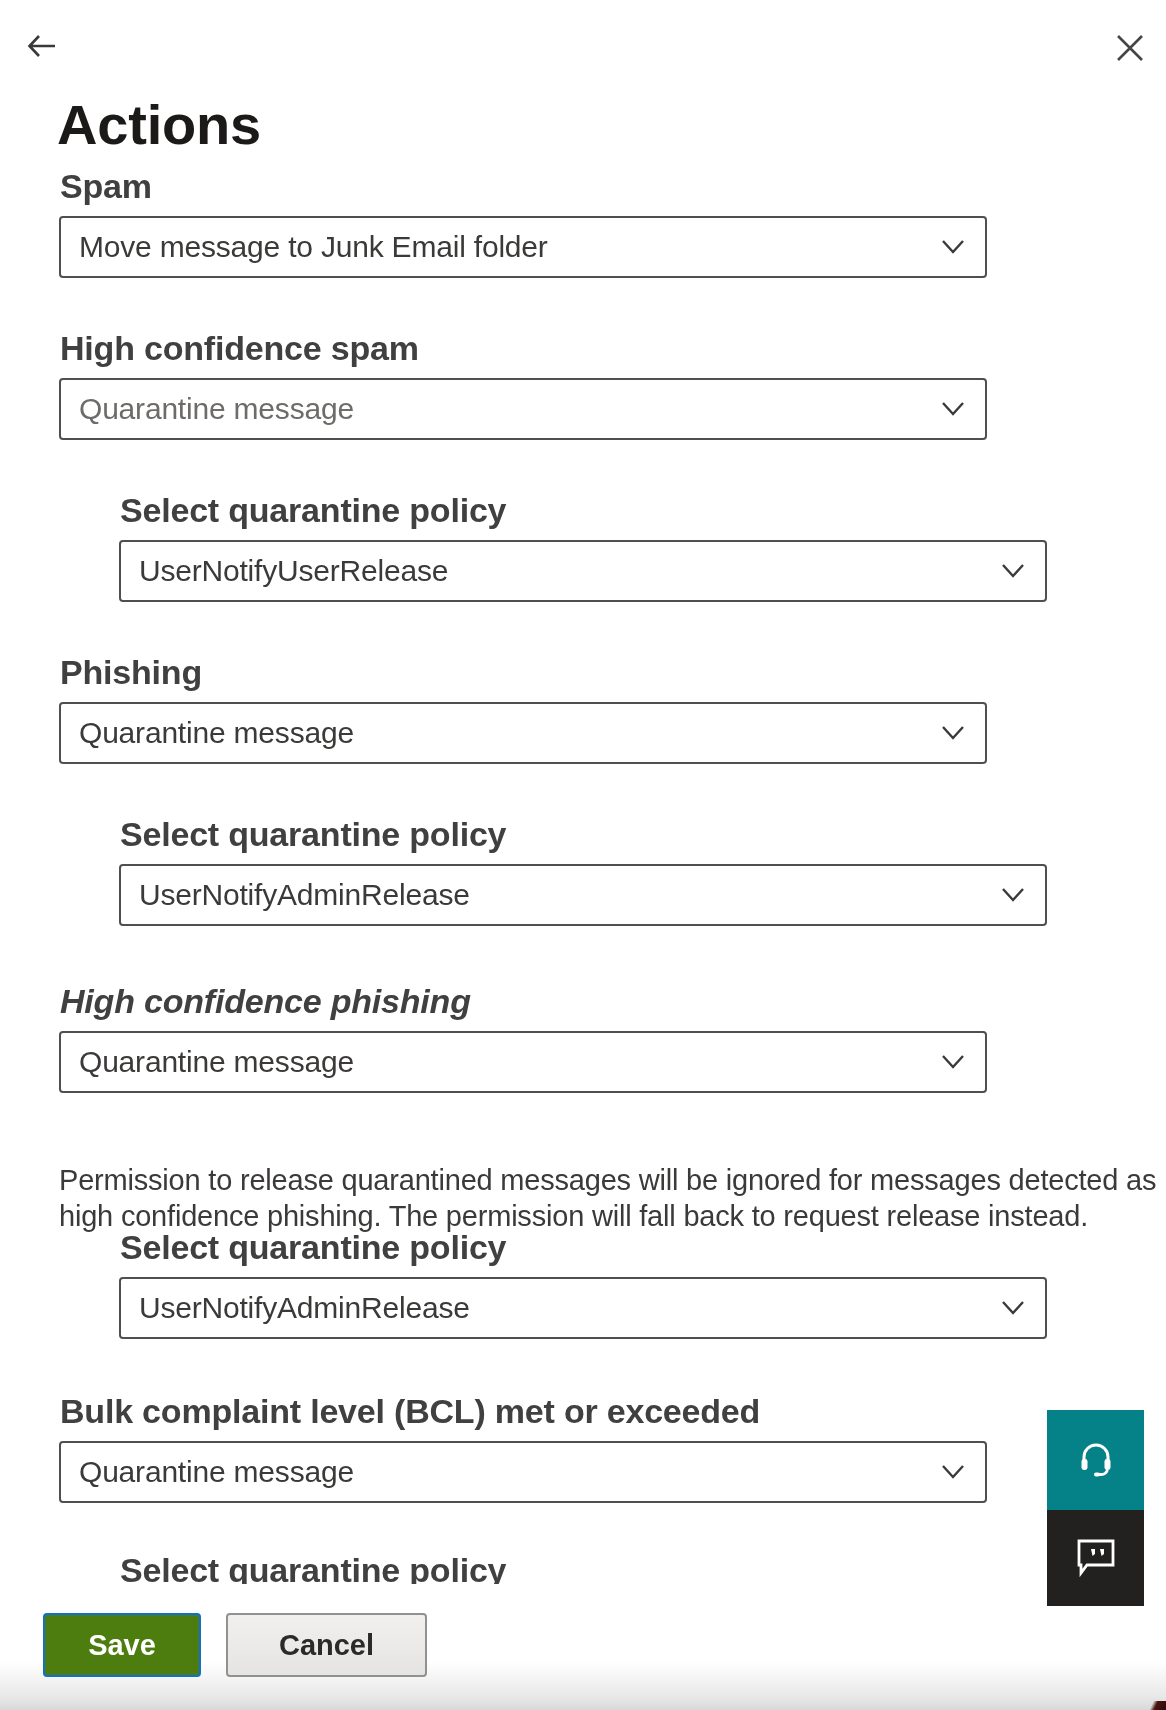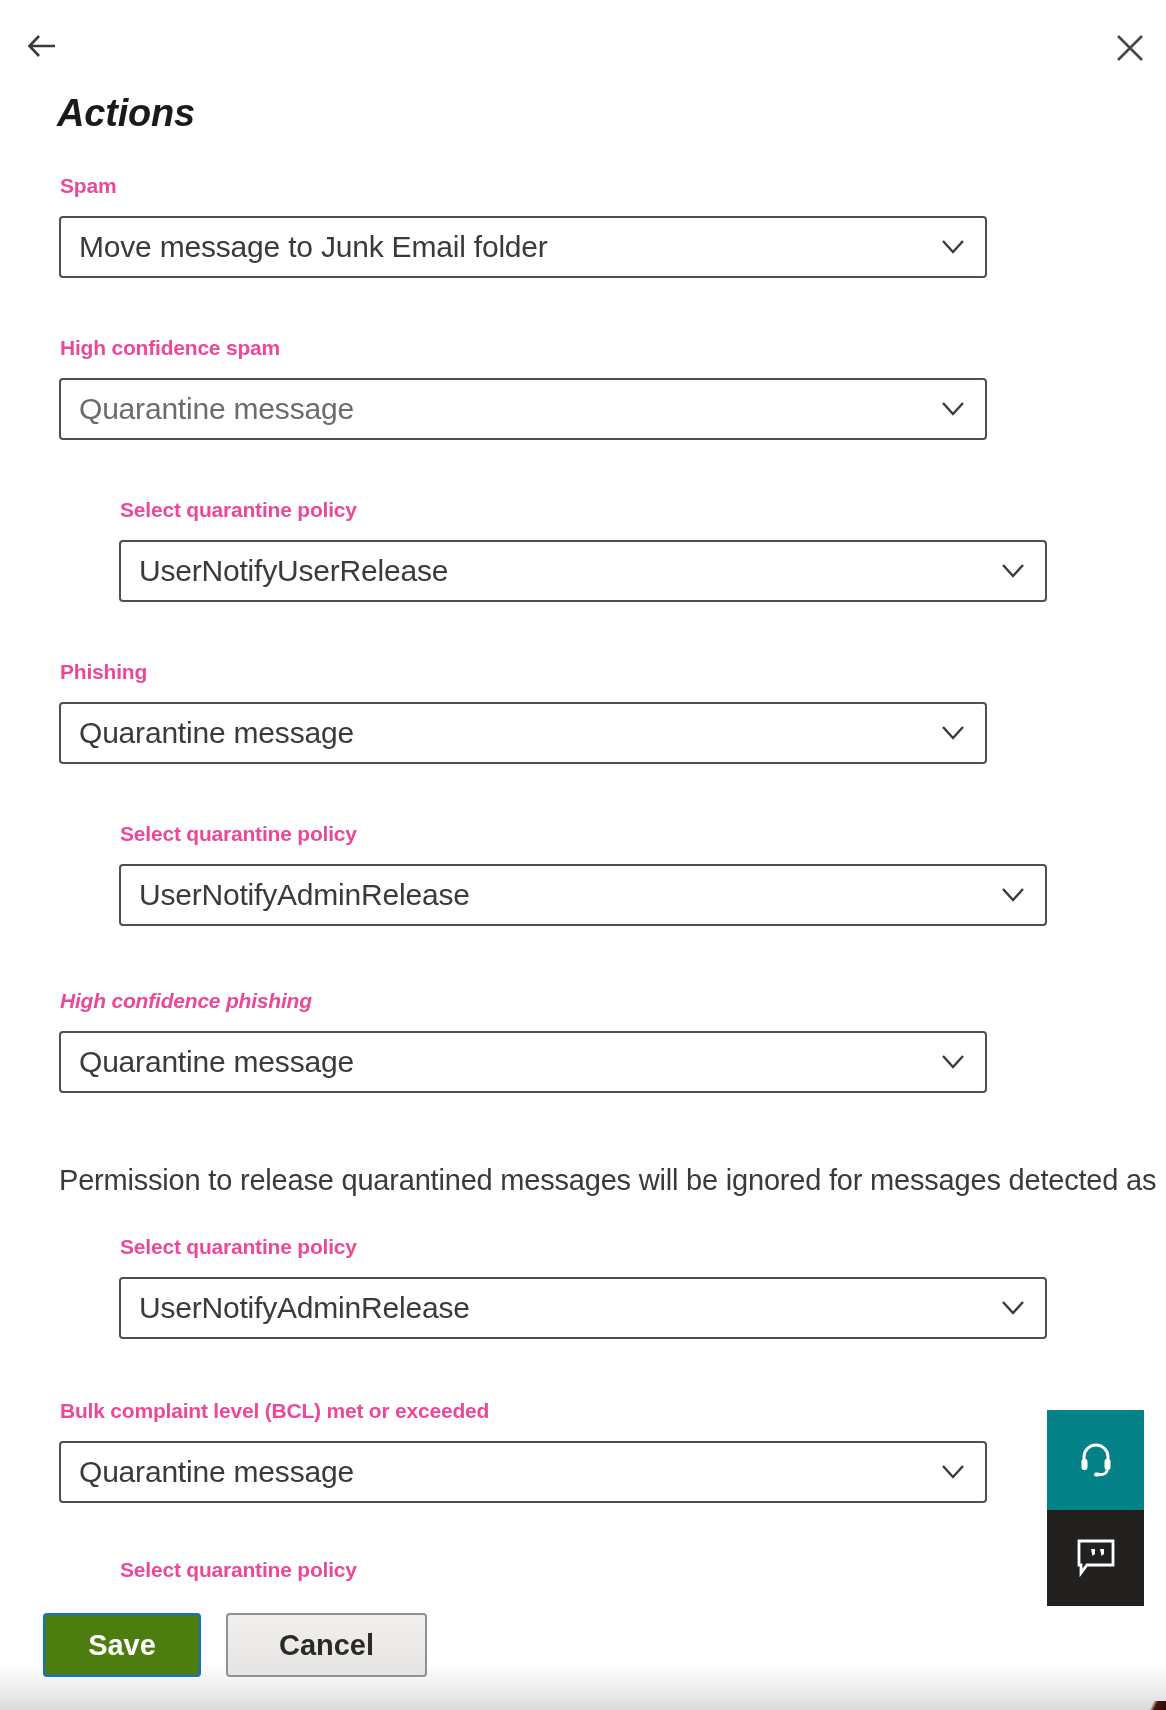--- a/index.html
+++ b/index.html
@@ -12,26 +12,26 @@
     letter-spacing:-0.2px;
     color:#2b2a29;
   }
   .abs { position:absolute; }
 
   
   .icon-btn { cursor:pointer; background:none; border:none; }
 
   
   .page-title {
-    font-size:38px; font-weight:700; color:#1b1a19; white-space:nowrap;font-style:italic;
+    font-size:56px; font-weight:700; color:#1b1a19; white-space:nowrap;
   }
 
   
   .field-label {
-    font-size:21px; font-weight:600; color:#ec4899; white-space:nowrap; line-height:34px;
+    font-size:34px; font-weight:600; color:#404040; white-space:nowrap; line-height:34px;
   }
 
   
   .dropdown {
     width:928px; height:62px;
     border:2px solid #514f4d; border-radius:4px;
     background:#ffffff;
     display:flex; align-items:center;
     padding:0 82px 0 18px;
     cursor:pointer;
@@ -166,20 +166,21 @@
   <span class="val">Quarantine message</span>
   <span class="chev">
     <svg width="24" height="16" viewBox="0 0 24 16">
         <path d="M2 2 L12 13 L22 2" fill="none" stroke="#3b3a39" stroke-width="2.4"></path>
       </svg>
   </span>
 </div>
 
 <div class="abs note" style="left:59px; top:1141px;margin-top:21px;">
   <div>Permission to release quarantined messages will be ignored for messages detected as</div>
+  <div>high confidence phishing. The permission will fall back to request release instead.</div>
 </div>
 
 <div class="abs field-label" style="left:120px; top:1230px;">Select quarantine policy</div>
 <div class="abs dropdown" style="left:119px; top:1277px;">
   <span class="val">UserNotifyAdminRelease</span>
   <span class="chev">
     <svg width="24" height="16" viewBox="0 0 24 16">
         <path d="M2 2 L12 13 L22 2" fill="none" stroke="#3b3a39" stroke-width="2.4"></path>
       </svg>
   </span>

